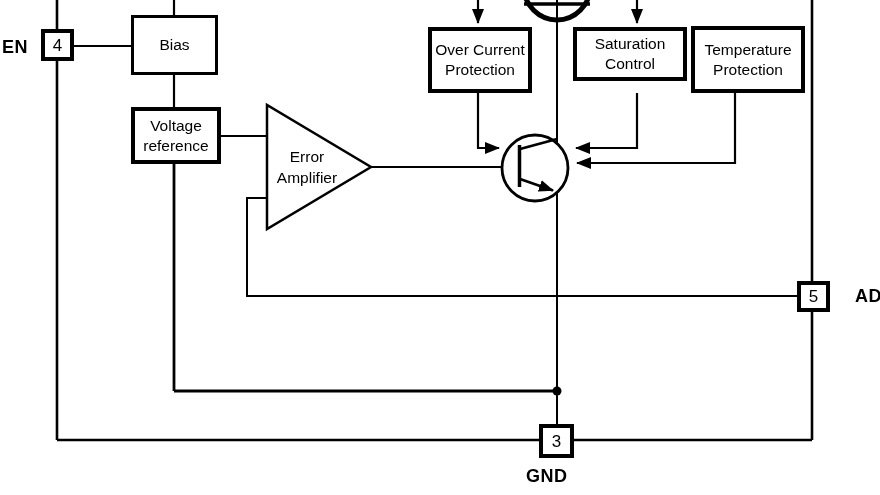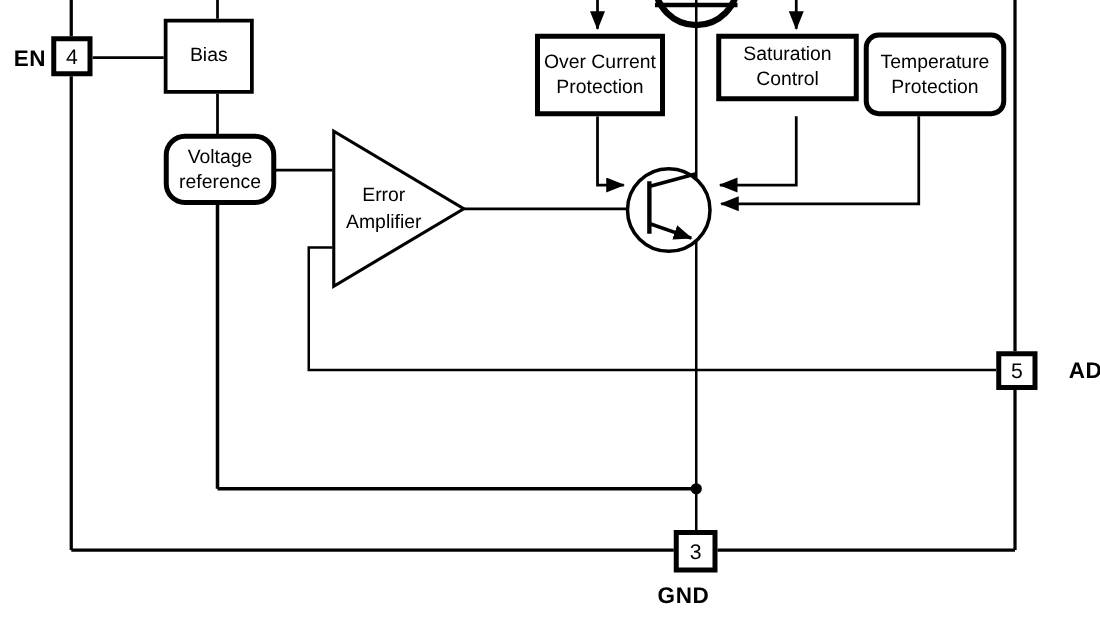--- a/index.html
+++ b/index.html
@@ -103,54 +103,54 @@
       <path d="M520 179 L553 190.5" stroke="#000" stroke-width="2.8" fill="none" marker-end="url(#ah)"></path>
     </g>
 
     <path d="M478 0 V23" stroke="#000" stroke-width="2.2" fill="none" marker-end="url(#ah)"></path>
     <path d="M637 0 V23" stroke="#000" stroke-width="2.2" fill="none" marker-end="url(#ah)"></path>
     <path d="M478 93 V148 H499" stroke="#000" stroke-width="2.2" fill="none" marker-end="url(#ah)"></path>
     <path d="M637 93 V148 H576" stroke="#000" stroke-width="2.2" fill="none" marker-end="url(#ah)"></path>
     <path d="M735 93 V163 H577" stroke="#000" stroke-width="2.2" fill="none" marker-end="url(#ah)"></path>
   </svg>
 
-  <div class="block thin" style="left:131px; top:15px; width:72px; height:60px;justify-content:center;">
+  <div class="block thin" style="left:131px; top:15px; width:87px; height:60px;justify-content:center;">
     <span>Bias</span>
   </div>
 
-  <div class="block" style="left:131px; top:107px; width:90px; height:57px;border-radius:17px;">
+  <div class="block" style="left:131px; top:107px; width:90px; height:57px;">
     <span>Voltage
 reference</span>
   </div>
 
   <div class="block" style="left:428px; top:27px; width:104px; height:66px;">
     <span>Over Current
 Protection</span>
   </div>
 
   <div class="block" style="left:573px; top:27px; width:114px; height:54px;">
     <span>Saturation
 Control</span>
   </div>
 
-  <div class="block" style="left:691px; top:26px; width:114px; height:67px;border-radius:12px;">
+  <div class="block" style="left:691px; top:26px; width:114px; height:67px;">
     <span>Temperature
 Protection</span>
   </div>
 
   <div class="amp-label">Error
 Amplifier</div>
 
   <div class="pinbox" style="left:41px; top:29px; width:33px; height:32px;">
     <span>4</span>
   </div>
   <div class="pinbox" style="left:797px; top:281px; width:33px; height:31px;">
     <span>5</span>
   </div>
   <div class="pinbox" style="left:539px; top:424px; width:35px; height:34px;">
     <span>3</span>
   </div>
 
-  <div class="pinlabel" style="left:2px; top:37px; width:35px; text-align:right;">EN</div>
+  <div class="pinlabel" style="left:2px; top:37px; width:35px; ">EN</div>
   <div class="pinlabel" style="left:855px; top:286px;">ADJ</div>
   <div class="pinlabel" style="left:526px; top:466px; width:60px; text-align:left;">GND</div>
 
 </div>
 
 </body></html>

